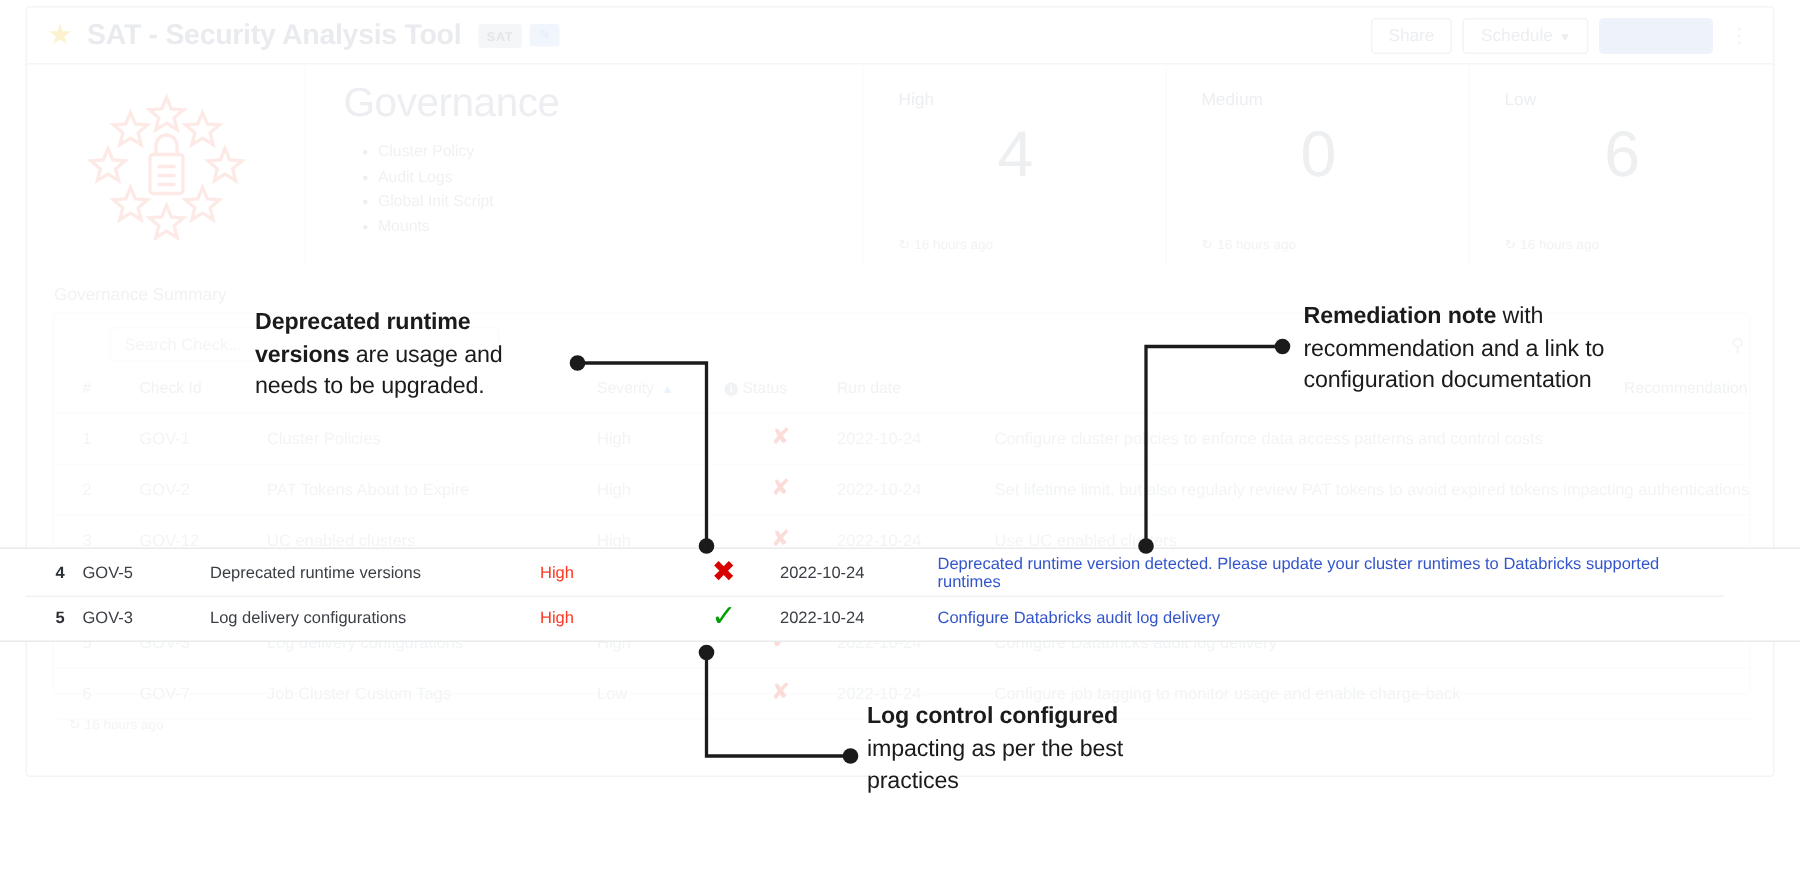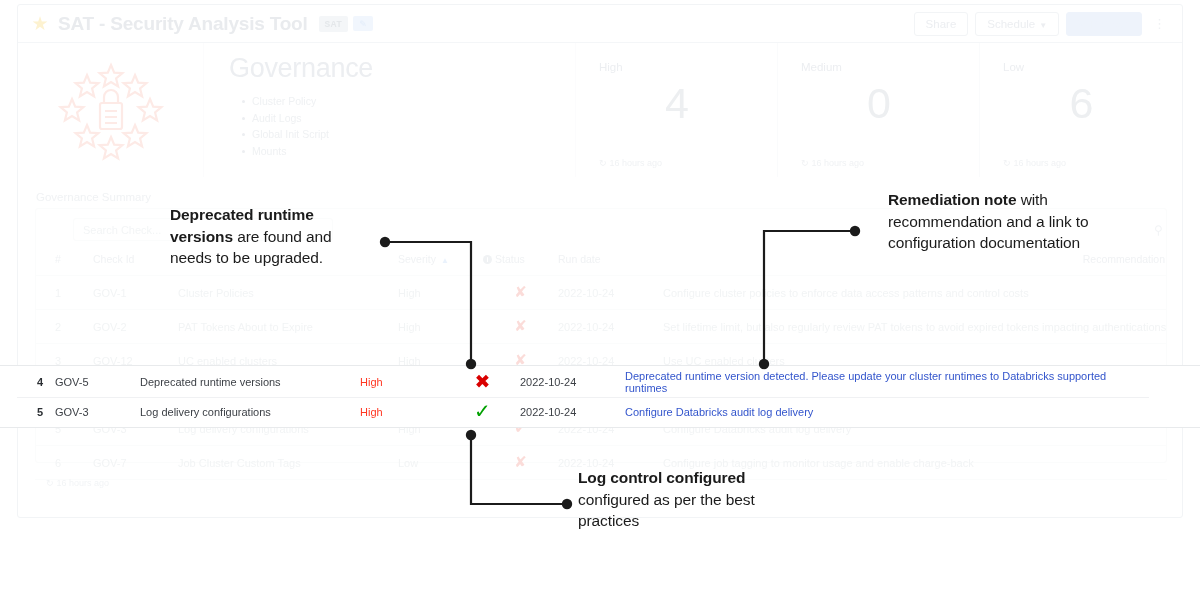--- a/index.html
+++ b/index.html
@@ -184,21 +184,21 @@
     display:flex;align-items:center;gap:3px;
   }
 
   
   .anno{
     position:absolute;color:#1b1b1b;font-size:15.5px;line-height:21.5px;
     z-index:20;letter-spacing:-.1px;
   }
   .anno b{font-weight:700;}
   #anno-left{left:170px;top:204px;width:200px;}
-  #anno-right{left:869px;top:189px;width:215px;margin-left:19px;}
+  #anno-right{left:869px;top:200px;width:215px;}
   #anno-bottom{left:578px;top:467px;width:205px;}
   svg.connectors{
     position:absolute;left:0;top:0;width:1200px;height:597px;z-index:15;
     pointer-events:none;
   }
 </style>
 </head>
 <body>
 
 <div id="screen">
@@ -393,20 +393,20 @@
   <polyline points="855,231 764,231 764,364" fill="none" stroke="#1b1b1b" stroke-width="2.2"></polyline>
   <circle cx="855" cy="231" r="5.2" fill="#1b1b1b"></circle>
   <circle cx="764" cy="364" r="5.2" fill="#1b1b1b"></circle>
 
   <polyline points="471,435 471,504 567,504" fill="none" stroke="#1b1b1b" stroke-width="2.2"></polyline>
   <circle cx="471" cy="435" r="5.2" fill="#1b1b1b"></circle>
   <circle cx="567" cy="504" r="5.2" fill="#1b1b1b"></circle>
 </svg>
 
 <div class="anno" id="anno-left">
-  <b>Deprecated runtime versions</b><span> are found and needs to be upgraded.</span>
+  <b>Deprecated runtime versions</b><span> are usage and needs to be upgraded.</span>
 </div>
 <div class="anno" id="anno-right">
   <b>Remediation note</b><span> with recommendation and a link to configuration documentation</span>
 </div>
 <div class="anno" id="anno-bottom">
-  <b>Log control configured</b><span>  configured as per the best practices</span>
+  <b>Log control configured</b><span>  impacting as per the best practices</span>
 </div>
 
 </body></html>

